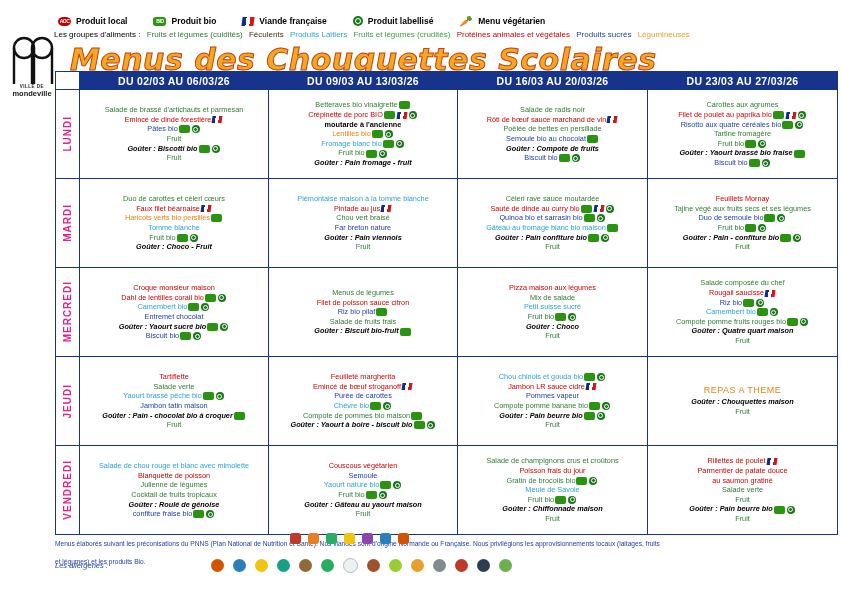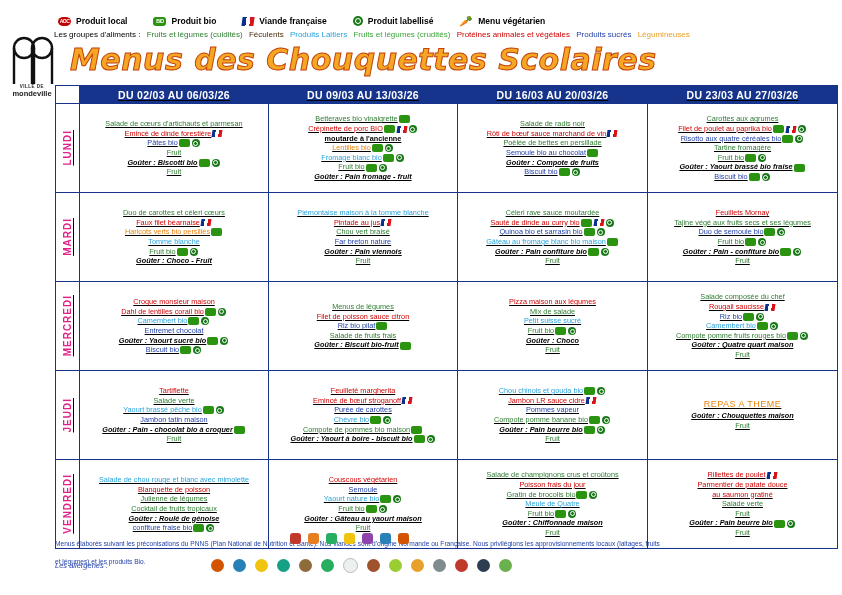--- a/index.html
+++ b/index.html
@@ -58,24 +58,23 @@
   .logo{position:absolute;left:6px;top:28px;width:52px;height:62px;}
   .logo svg{display:block;}
   .logo-text{
     position:absolute;left:4px;top:85px;width:56px;text-align:center;
     font-size:7.5px;font-weight:bold;color:#1a1a1a;line-height:1.05;
   }
   .logo-text .small{font-size:4.5px;display:block;letter-spacing:.5px;}
 
   
   table.menu{
-    position:absolute; left:55px; top:85px;
+    position:absolute; left:55px; top:71px;
     width:782px; border-collapse:collapse;
     table-layout:fixed;
-    text-decoration:underline;
   }
   table.menu th.week{
     background:#16348c; color:#ffffff;
     font-size:10.5px; font-weight:bold; letter-spacing:.3px;
     height:15px; border:1px solid #16348c;
     font-family:"Liberation Sans",sans-serif;
   }
   table.menu th.corner{
     background:#ffffff;border:1px solid #16348c;width:24px;
   }
@@ -198,21 +197,21 @@
       <th class="week">DU 16/03 AU 20/03/26</th>
       <th class="week">DU 23/03 AU 27/03/26</th>
     </tr>
   </thead>
   <tbody id="menu-body">
       <tr>
         <td class="daylabel">
           <div>LUNDI</div>
         </td>
         <td class="daycell">
-          <div class="line c-green">Salade de cœurs d'artichauts et parmesan</div>
+          <div class="line c-green">Salade de brassé d'artichauts et parmesan</div>
           <div class="line c-red">Emincé de dinde forestière<span class="mini flag"></span></div>
           <div class="line c-dblue">Pâtes bio<span class="mini bio"></span><span class="mini label"></span></div>
           <div class="line c-green">Fruit</div>
           <div class="line gouter bold">Goûter : Biscotti bio<span class="mini bio"></span><span class="mini label"></span></div>
           <div class="line c-green">Fruit</div>
         </td>
         <td class="daycell">
           <div class="line c-green">Betteraves bio vinaigrette<span class="mini bio"></span></div>
           <div class="line c-red">Crépinette de porc BIO<span class="mini bio"></span><span class="mini flag"></span><span class="mini label"></span></div>
           <div class="line c-black bold">moutarde à l'ancienne</div>
@@ -364,21 +363,21 @@
           <div class="line c-dblue">Semoule</div>
           <div class="line c-blue">Yaourt nature bio<span class="mini bio"></span><span class="mini label"></span></div>
           <div class="line c-green">Fruit bio<span class="mini bio"></span><span class="mini label"></span></div>
           <div class="line gouter bold">Goûter : Gâteau au yaourt maison</div>
           <div class="line c-green">Fruit</div>
         </td>
         <td class="daycell">
           <div class="line c-green">Salade de champignons crus et croûtons</div>
           <div class="line c-red">Poisson frais du jour</div>
           <div class="line c-green">Gratin de brocolis bio<span class="mini bio"></span><span class="mini label"></span></div>
-          <div class="line c-blue">Meule de Quatre</div>
+          <div class="line c-blue">Meule de Savoie</div>
           <div class="line c-green">Fruit bio<span class="mini bio"></span><span class="mini label"></span></div>
           <div class="line gouter bold">Goûter : Chiffonnade maison</div>
           <div class="line c-green">Fruit</div>
         </td>
         <td class="daycell">
           <div class="line c-red">Rillettes de poulet<span class="mini flag"></span></div>
           <div class="line c-red">Parmentier de patate douce</div>
           <div class="line c-red">au saumon gratiné</div>
           <div class="line c-green">Salade verte</div>
           <div class="line c-green">Fruit</div>

